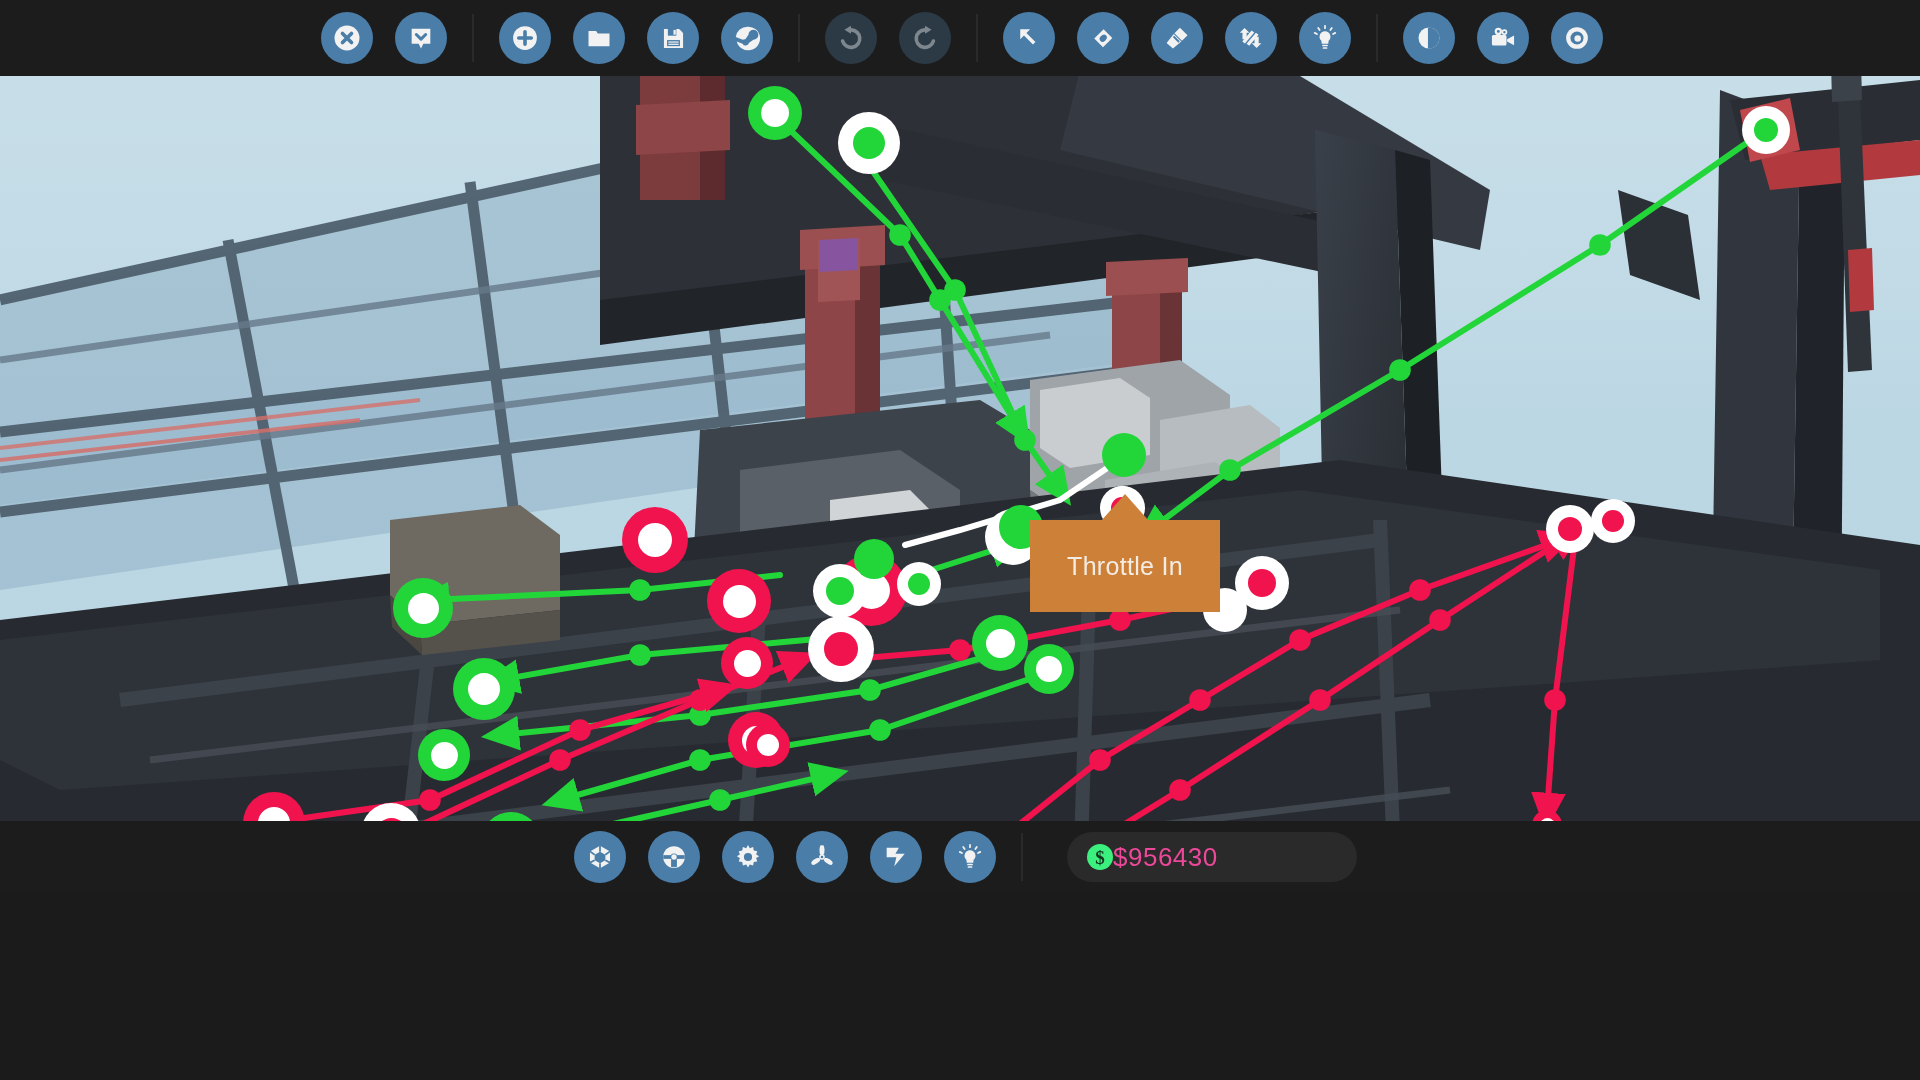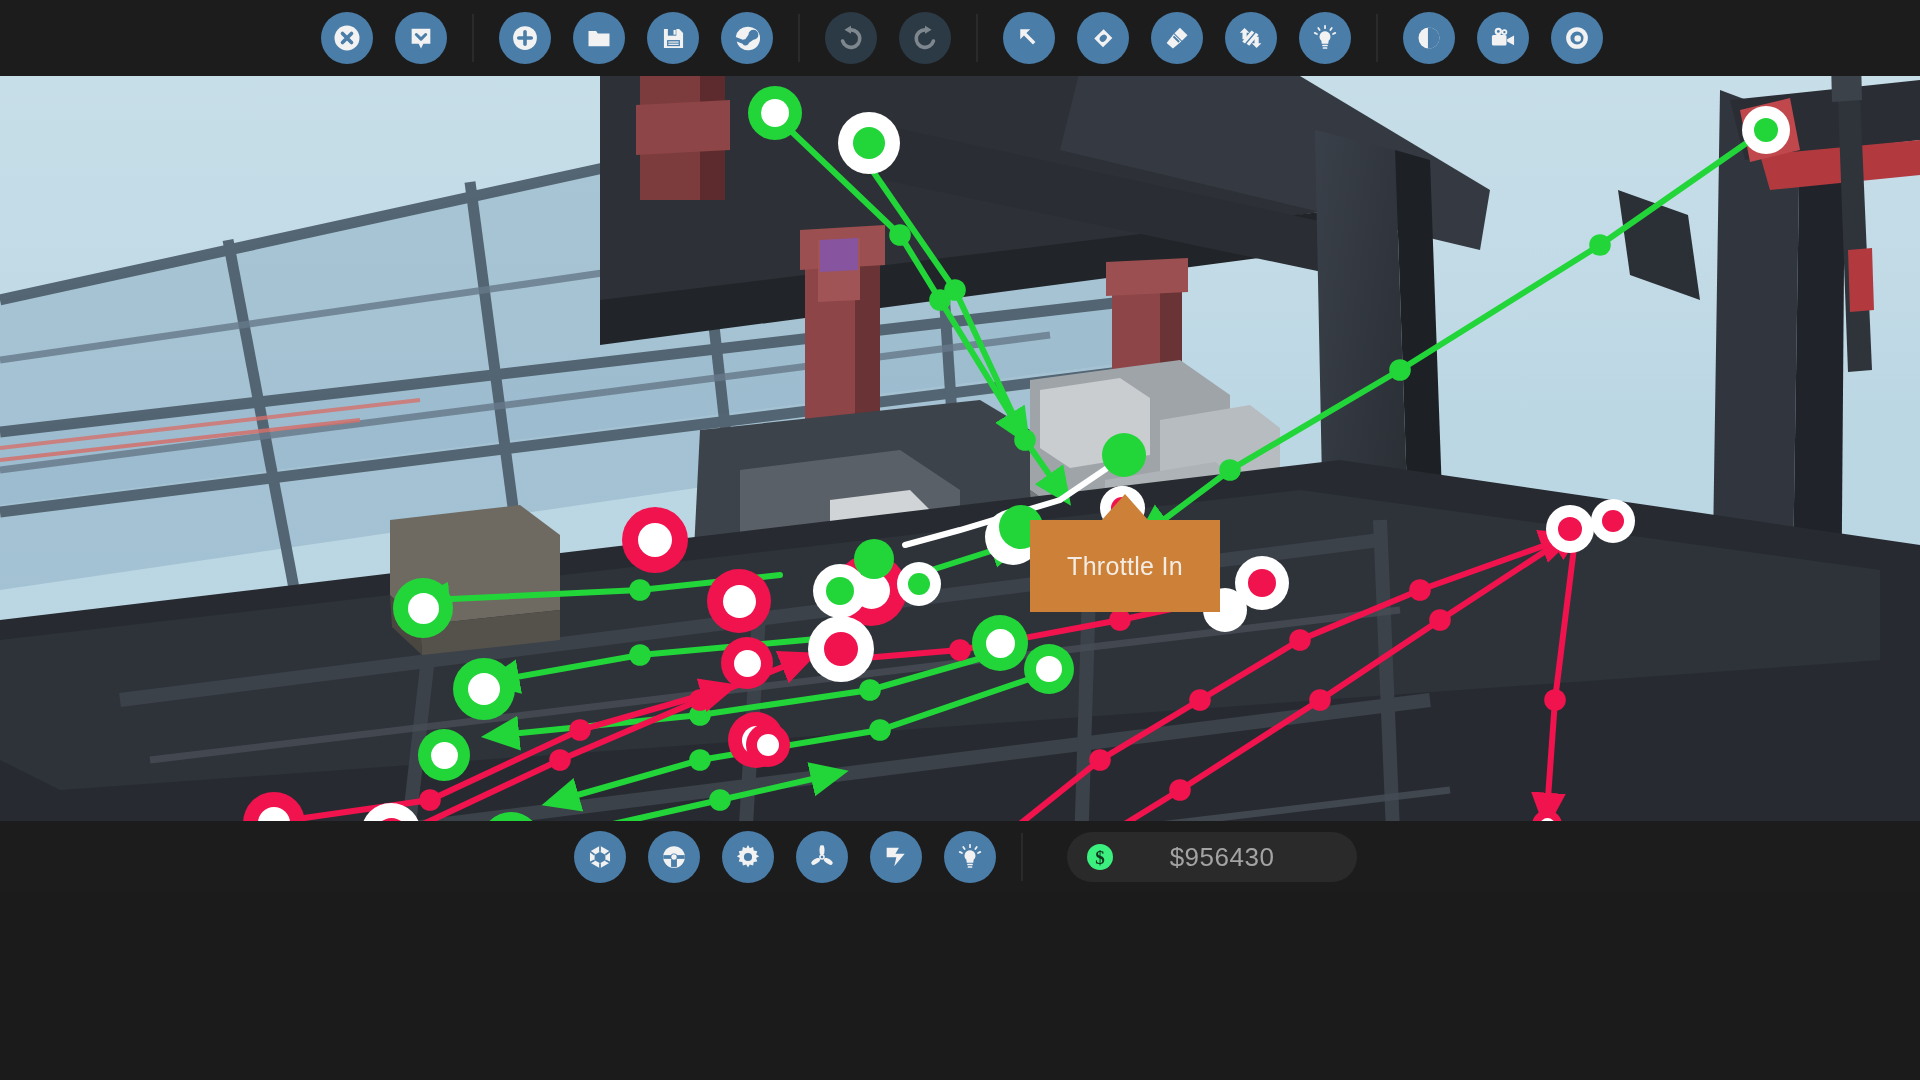--- a/index.html
+++ b/index.html
@@ -37,21 +37,21 @@
   .sep { width:2px; height:48px; background:#2a2a2a; margin:0 14px; flex:none; }
 
   
   #money { margin-left:30px; height:50px; min-width:290px; border-radius:25px;
            background:#2a2a2a; display:flex; align-items:center;
            padding:0 26px 0 20px; }
   #money .coin { width:26px; height:26px; border-radius:50%; background:#3bf07e;
                  display:flex; align-items:center; justify-content:center;
                  color:#12351f; font-weight:bold; font-size:19px;
                  font-family:"Liberation Serif", serif; line-height:1; }
-  #money .amount { flex:1; text-align:center; color:#a3a3a3; font-size:26px;
+  #money .amount { flex:1; text-align:left; color:#ec4899; font-size:26px;
                    letter-spacing:.5px; }
 
   
   #tooltip { position:absolute; background:#cd8037; color:#f3ece4;
              display:flex; align-items:center; justify-content:center;
              font-size:25px; letter-spacing:.3px; }
   #tooltip .ptr { position:absolute; top:-26px; left:50%; transform:translateX(-50%);
                   width:0; height:0; border-left:24px solid transparent;
                   border-right:24px solid transparent; border-bottom:27px solid #cd8037; }
 </style>

